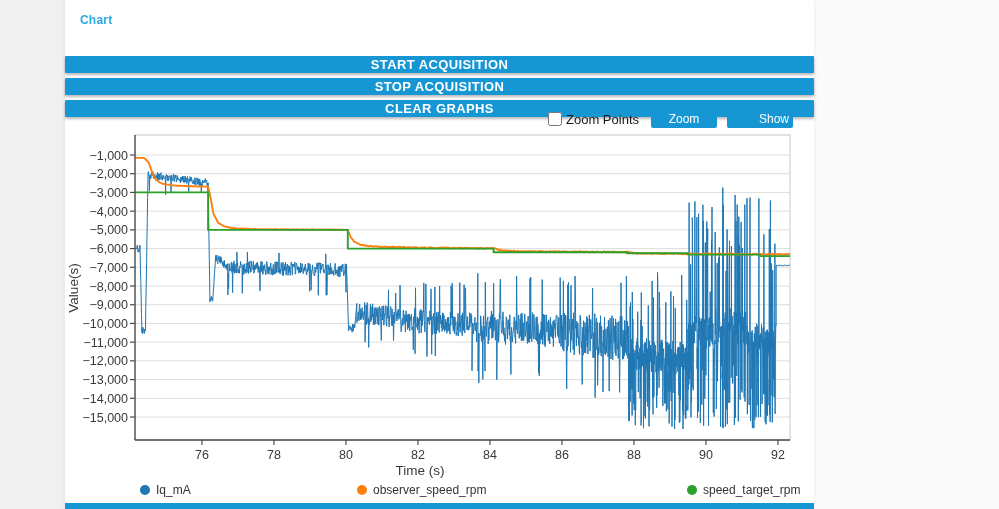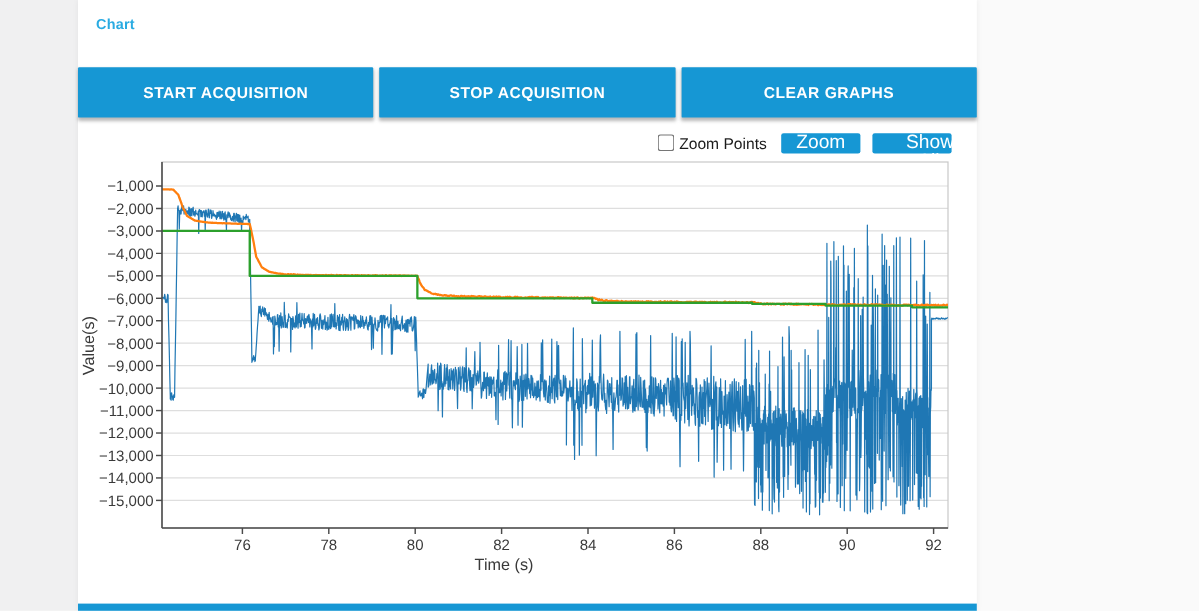--- a/index.html
+++ b/index.html
@@ -4,32 +4,32 @@
 <style>
   html,body{margin:0;padding:0;}
   body{
     width:999px;height:509px;position:relative;overflow:hidden;
     background:#fafafa;font-family:"Liberation Sans",sans-serif;
     -webkit-font-smoothing:antialiased;
   }
   .left-strip{position:absolute;left:0;top:0;width:65px;height:509px;background:#f0f0f1;border-right:1px solid #e6e6e6;}
   .card{position:absolute;left:65px;top:0;width:749px;height:509px;background:#ffffff;box-shadow:0 0 5px rgba(0,0,0,0.06);}
   .page-title{position:absolute;left:15px;top:13px;font-size:12px;font-weight:bold;color:#29abe2;letter-spacing:.2px;}
-  .btn-row{position:absolute;left:0;top:56px;width:749px;display:flex;gap:5px;}
+  .btn-row{position:absolute;left:0;top:56px;width:749px;display:flex;gap:5px;flex-direction:column;}
   .big-btn{
     flex:1;height:42px;background:#1697d4;color:#fff;border:none;cursor:pointer;
     font-family:"Liberation Sans",sans-serif;font-size:13px;font-weight:bold;letter-spacing:.4px;
     box-shadow:0 2px 3px rgba(0,0,0,0.28);border-radius:1px;
   }
   .controls{position:absolute;top:110px;right:21px;display:flex;align-items:center;height:18px;}
   .controls input[type=checkbox]{width:14px;height:14px;margin:0 4px 0 0;accent-color:#1697d4;}
   .chk-label{font-size:13px;color:#1b1b1b;margin-right:12px;}
   .mini-btn{
     width:66px;height:17px;background:#1697d4;color:#fff;border:none;border-radius:2px;cursor:pointer;
-    font-family:"Liberation Sans",sans-serif;font-size:16px;line-height:16px;padding:0;margin-left:0;
+    font-family:"Liberation Sans",sans-serif;font-size:12px;line-height:16px;padding:0;margin-left:0;
   }
   .mini-btn + .mini-btn{margin-left:10px;padding-left:28px;}
   #chart{position:absolute;left:0;top:130px;}
   .legend{position:absolute;left:0;top:483px;width:749px;height:16px;}
   .legend-item{position:absolute;display:flex;align-items:center;gap:6px;cursor:pointer;}
   .legend-dot{width:10px;height:10px;border-radius:50%;display:inline-block;}
   .legend-label{font-size:12px;color:#333;}
   .bottom-bar{position:absolute;left:0;bottom:0;width:749px;height:6px;background:#1697d4;}
   .svg-text{fill:#3a3a3a;font-family:"Liberation Sans",sans-serif;}
 </style>
@@ -135,15 +135,29 @@
         <text x="490" y="458.5" text-anchor="middle" font-size="12.5" class="svg-text">84</text>
         <text x="562" y="458.5" text-anchor="middle" font-size="12.5" class="svg-text">86</text>
         <text x="634" y="458.5" text-anchor="middle" font-size="12.5" class="svg-text">88</text>
         <text x="706" y="458.5" text-anchor="middle" font-size="12.5" class="svg-text">90</text>
         <text x="778" y="458.5" text-anchor="middle" font-size="12.5" class="svg-text">92</text>
       </g>
     <text class="svg-text" x="420" y="475" font-size="13.5" text-anchor="middle">Time (s)</text>
     <text class="svg-text" x="78" y="288" font-size="13.5" text-anchor="middle" transform="rotate(-90 78 288)">Value(s)</text>
   </svg>
 
+  <div class="legend">
+    <div class="legend-item" style="left:75px;top:0;">
+      <span class="legend-dot" style="background: rgb(31, 119, 180);"></span>
+      <span class="legend-label">Iq_mA</span>
+    </div>
+    <div class="legend-item" style="left:292px;top:0;">
+      <span class="legend-dot" style="background: rgb(255, 127, 14);"></span>
+      <span class="legend-label">observer_speed_rpm</span>
+    </div>
+    <div class="legend-item" style="left:622px;top:0;">
+      <span class="legend-dot" style="background: rgb(44, 160, 44);"></span>
+      <span class="legend-label">speed_target_rpm</span>
+    </div>
+  </div>
 
   <div class="bottom-bar"></div>
 </div>
 
 </body></html>

